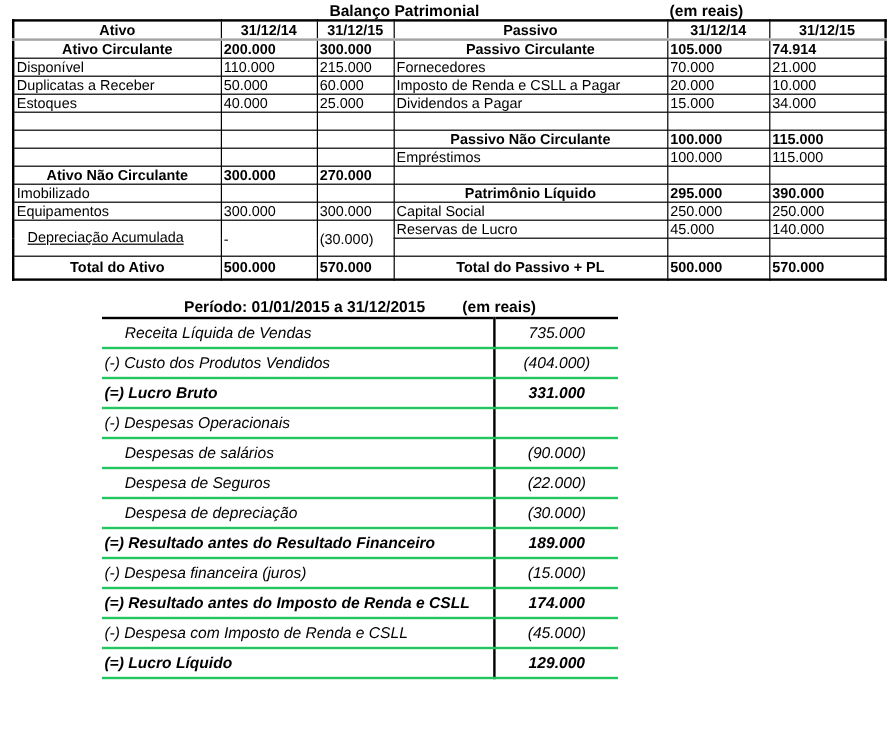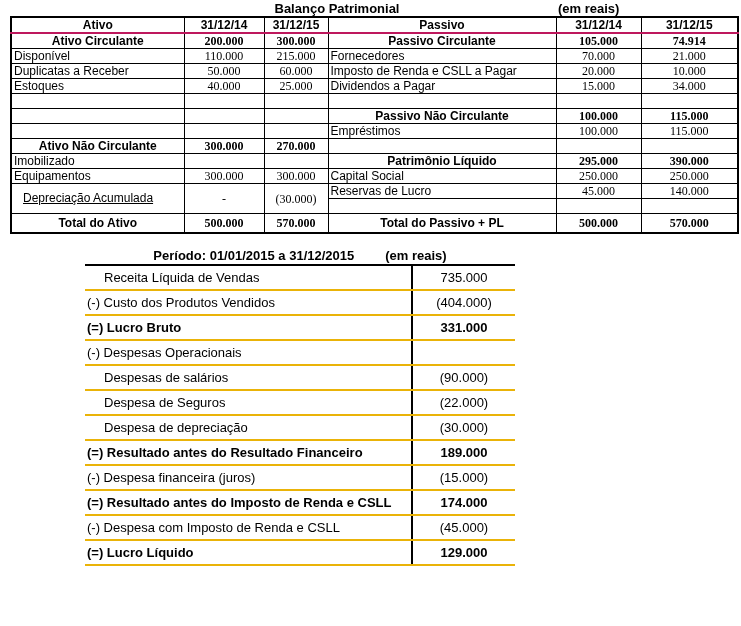--- a/index.html
+++ b/index.html
@@ -20,48 +20,48 @@
   table.bp {
     border-collapse:collapse; table-layout:fixed;
     width:727px; margin-left:10px;
     border:2px solid #000; font-size:12px;
   }
   table.bp td {
     border:1px solid #000; height:15px;
     padding:0 2px; overflow:hidden; white-space:nowrap;
     vertical-align:middle; line-height:14px;
   }
-  table.bp tr.hdr td { border-bottom:2px solid #be185d; }
+  table.bp tr.hdr td { border-bottom:2px solid #a3a3a3; }
   table.bp tr.total td { height:19px; }
   .b   { font-weight:bold; }
   .ctr { text-align:center; }
   .lab { text-align:left; padding-left:3px; }
   .ind { padding-left:10px; }
-  .num { text-align:center;font-family:Liberation Serif, serif; }
+  .num { text-align:left; }
   td.vtop { vertical-align:top; padding-top:1px; }
   td.dep  { vertical-align:top; padding-top:1px; white-space:normal; }
   td.dep .narrow { width:90px; text-indent:9px; line-height:13px;text-decoration:underline; }
 
   
   .dre-block { width:430px; margin:14px 0 0 85px; }
   .dre-title1 {
     font-size:13px; font-weight:bold; text-align:center;
     padding-left:80px; height:15px; line-height:15px;
   }
   .dre-title2 {
     font-size:13px; font-weight:bold; height:16px; line-height:15px;
     display:flex; justify-content:center; gap:31px;
   }
   table.dre {
     border-collapse:collapse; table-layout:fixed;
     width:430px; font-size:13px; border-top:2px solid #000;
   }
   table.dre td {
-    border-bottom:2px solid #eab308; height:25px;
-    padding:0 2px; overflow:hidden; white-space:nowrap; vertical-align:middle;
+    border-bottom:2px solid #22c55e; height:25px;
+    padding:0 2px; overflow:hidden; white-space:nowrap; vertical-align:middle;font-style:italic;
   }
   table.dre td.lab2 { border-right:2px solid #000; padding-left:2px; }
   table.dre td.ind2 { padding-left:19px; }
   table.dre td.val  { text-align:center;margin-top:36px; }
 </style>
 </head>
 <body>
 
 <div class="page">
 

